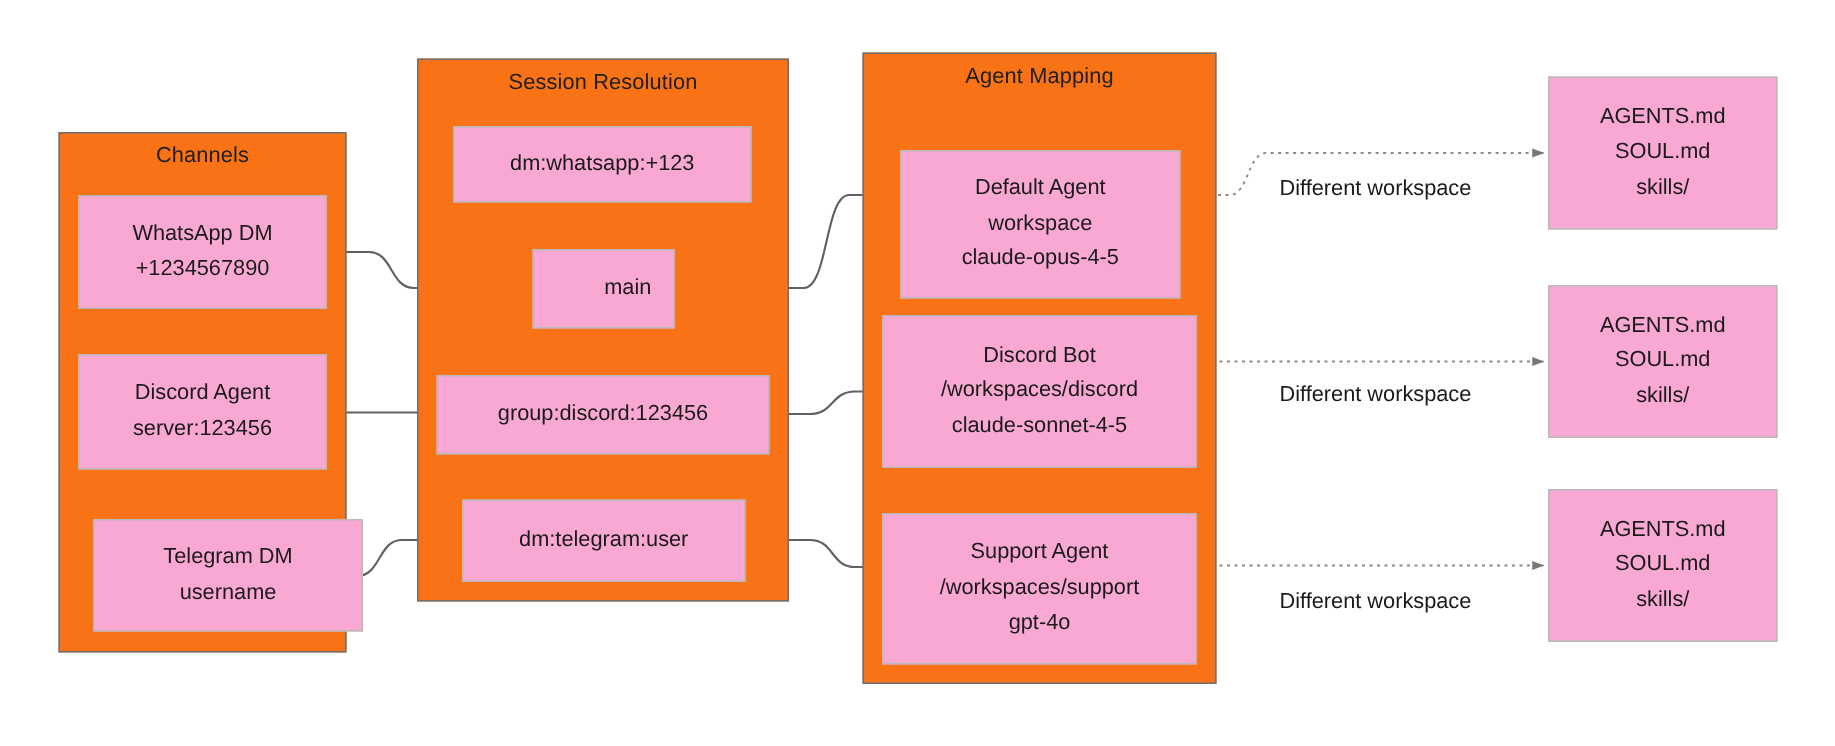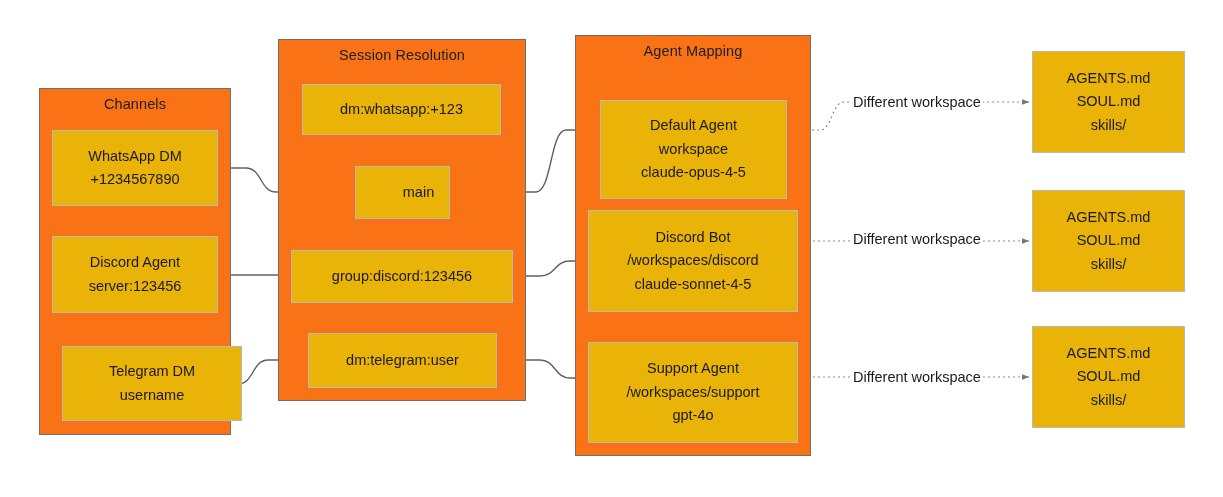--- a/index.html
+++ b/index.html
@@ -38,41 +38,42 @@
     left: 0;
     right: 0;
     top: 7px;
     text-align: center;
     font-size: 14.5px;
     color: #202020;
     letter-spacing: .1px;
   }
   .node {
     position: absolute;
-    background: #eab308;
+    background: #f9a8d4;
     border: 1px solid #b9b9b9;
     box-sizing: border-box;
     display: flex;
     flex-direction: column;
     align-items: center;
     justify-content: center;
     font-size: 14.5px;
     color: #1a1a1a;
     line-height: 1.62;
     text-align: center;
   }
   .node .ln { display: block; white-space: nowrap; }
   .edge-label {
     position: absolute;
     font-size: 14.5px;
     color: #1a1a1a;
     background: #ffffff;
     padding: 0 2px;
     white-space: nowrap;
     line-height: 1;
+    margin-top: 24px;
   }
   .watermark {
     position: absolute;
     font-size: 20px;
     color: #d2d2d2;
     white-space: nowrap;
     letter-spacing: .5px;
   }
 </style>
 </head>

